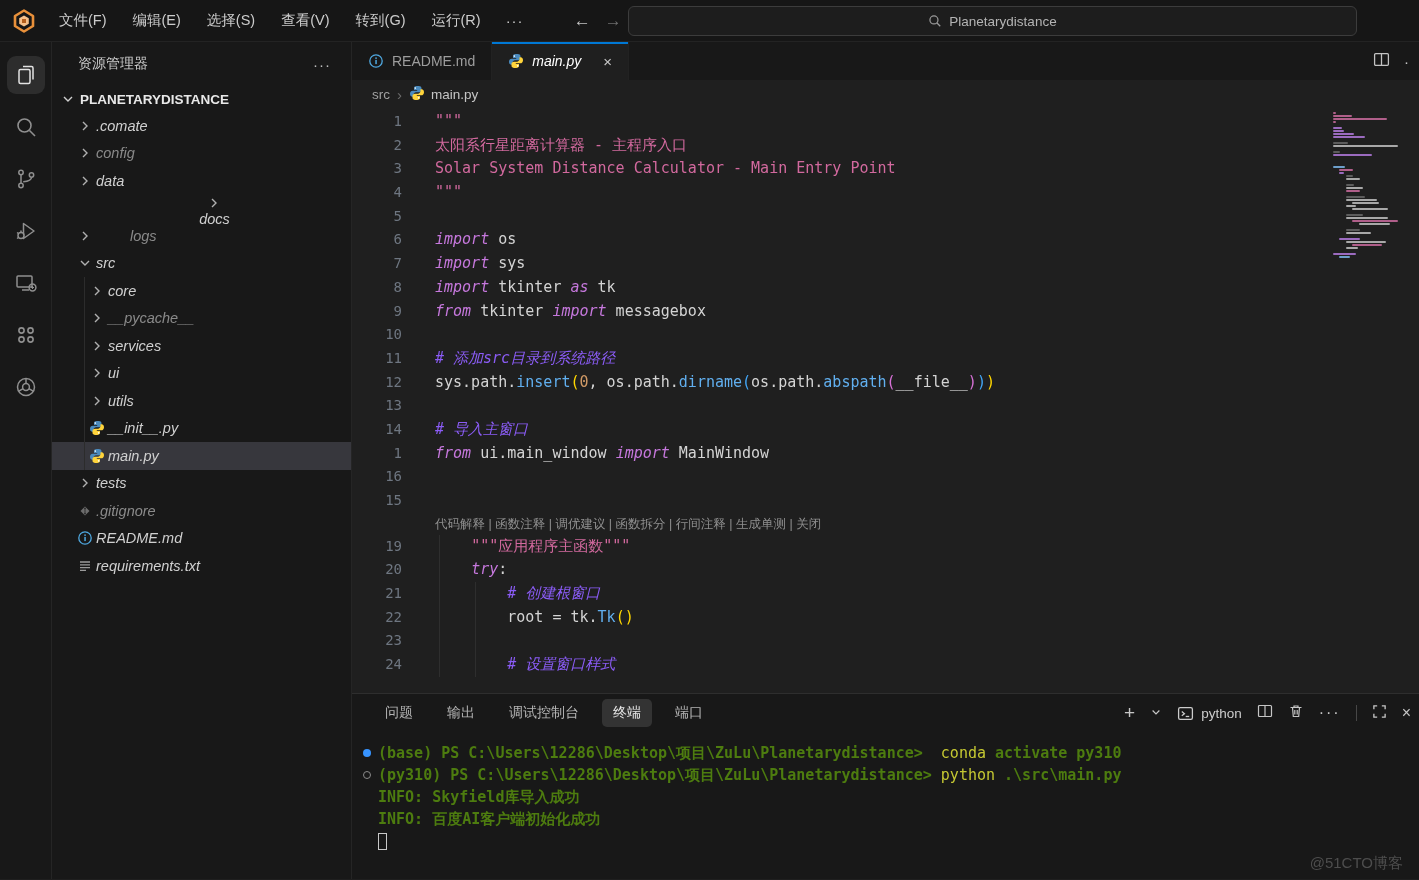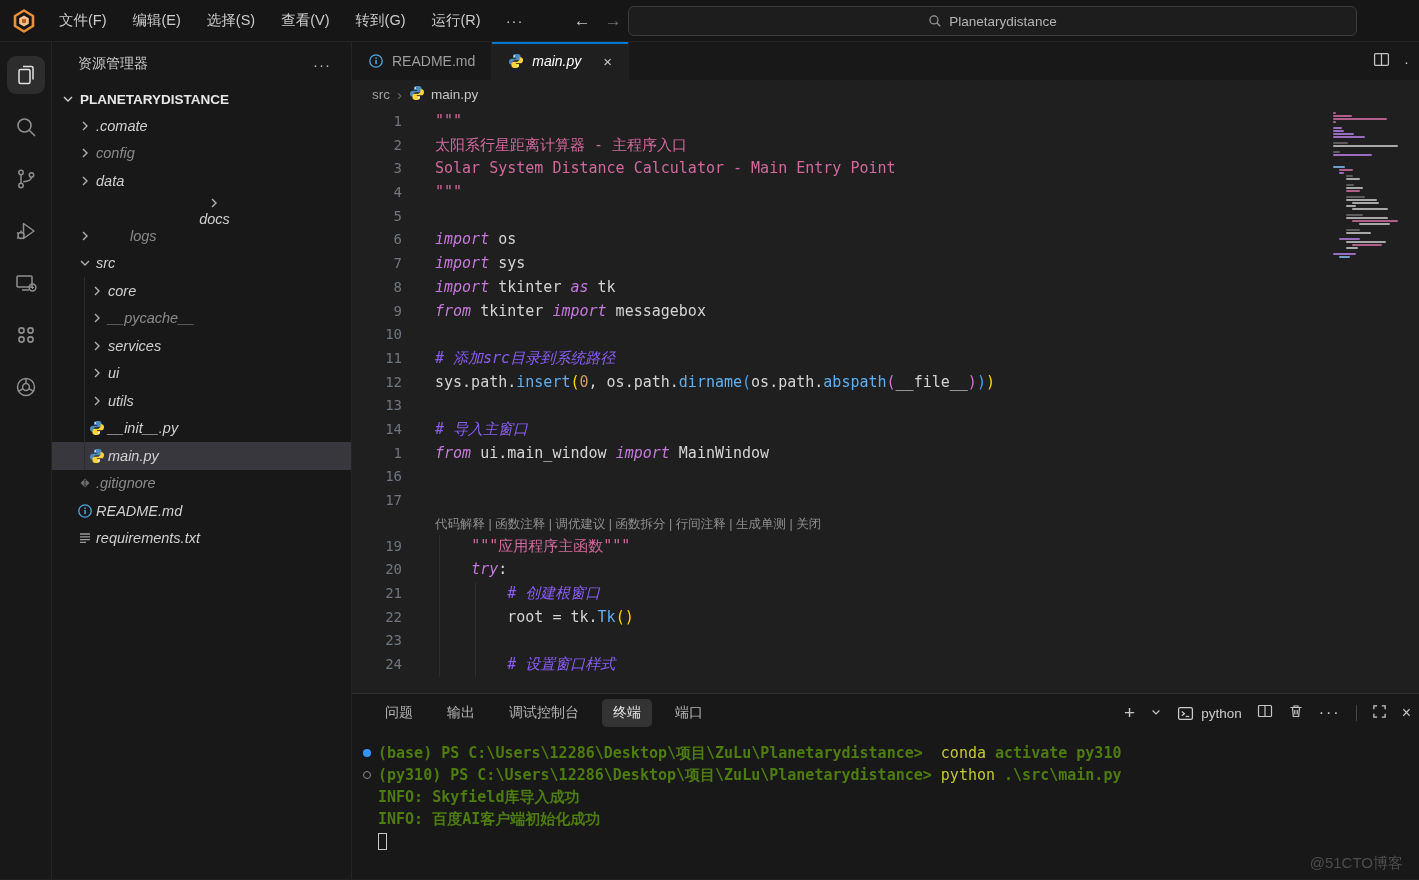--- a/index.html
+++ b/index.html
@@ -326,20 +326,28 @@
           <div class="tree-guide"></div>
           <span class="tw">
             <svg width="16" height="16" viewBox="0 0 16 16">
               <path fill="#4b8bbe" d="M7.9 1C6 1 5 1.9 5 3.2V5h3.2v.7H3.8C2.2 5.7 1 6.8 1 8.8c0 1.5.6 2.7 2 3h1.5V9.9c0-1.4 1.2-2.6 2.6-2.6h3.2c1.2 0 2.2-1 2.2-2.2V3.2C12.5 1.9 11.3 1 9.8 1z"></path>
               <circle fill="#ffffff" cx="6.3" cy="3.1" r=".8"></circle>
               <path fill="#ffd43b" d="M8.1 15c1.9 0 2.9-.9 2.9-2.2V11H7.8v-.7h4.4c1.6 0 2.8-1.1 2.8-3.1 0-1.5-.6-2.7-2-3h-1.5v1.9c0 1.4-1.2 2.6-2.6 2.6H5.7c-1.2 0-2.2 1-2.2 2.2v1.9C3.5 14.1 4.7 15 6.2 15z"></path>
               <circle fill="#ffffff" cx="9.7" cy="12.9" r=".8"></circle>
             </svg>
           </span>
           <span class="lbl">main.py</span>
+        </div>
+        <div class="tree-row" style="padding-left: 24px;">
+          <span class="tw">
+            <svg width="16" height="16" viewBox="0 0 16 16" fill="none" stroke="#b0b0b0" stroke-width="1.4">
+              <path d="M6 4l4 4-4 4"></path>
+            </svg>
+          </span>
+          <span class="lbl">tests</span>
         </div>
         <div class="tree-row dim" style="padding-left: 24px;">
           <span class="tw">
             <svg width="16" height="16" viewBox="0 0 16 16">
               <rect x="4.8" y="4.8" width="6.4" height="6.4" transform="rotate(45 8 8)" fill="#6d6d6d"></rect>
               <circle cx="8" cy="5.6" r="1" fill="#2b2b2b"></circle>
               <circle cx="8" cy="10.4" r="1" fill="#2b2b2b"></circle>
               <path d="M8 6.4v3.2" stroke="#2b2b2b" stroke-width=".9"></path>
             </svg>
           </span>
@@ -426,21 +434,21 @@
           <div class="cline"><span class="ln">7</span><span class="ltxt"><span class="tk-kw">import</span><span class="tk-pl"> sys</span></span></div>
           <div class="cline"><span class="ln">8</span><span class="ltxt"><span class="tk-kw">import</span><span class="tk-pl"> tkinter </span><span class="tk-kw">as</span><span class="tk-pl"> tk</span></span></div>
           <div class="cline"><span class="ln">9</span><span class="ltxt"><span class="tk-kw">from</span><span class="tk-pl"> tkinter </span><span class="tk-kw">import</span><span class="tk-pl"> messagebox</span></span></div>
           <div class="cline"><span class="ln">10</span><span class="ltxt"></span></div>
           <div class="cline"><span class="ln">11</span><span class="ltxt"><span class="tk-cm"># 添加src目录到系统路径</span></span></div>
           <div class="cline"><span class="ln">12</span><span class="ltxt"><span class="tk-pl">sys.path.</span><span class="tk-fn">insert</span><span class="tk-p1">(</span><span class="tk-num">0</span><span class="tk-pl">, os.path.</span><span class="tk-fn">dirname</span><span class="tk-p2">(</span><span class="tk-pl">os.path.</span><span class="tk-fn">abspath</span><span class="tk-p3">(</span><span class="tk-pl">__file__</span><span class="tk-p3">)</span><span class="tk-p2">)</span><span class="tk-p1">)</span></span></div>
           <div class="cline"><span class="ln">13</span><span class="ltxt"></span></div>
           <div class="cline"><span class="ln">14</span><span class="ltxt"><span class="tk-cm"># 导入主窗口</span></span></div>
           <div class="cline"><span class="ln">1</span><span class="ltxt"><span class="tk-kw">from</span><span class="tk-pl"> ui.main_window </span><span class="tk-kw">import</span><span class="tk-pl"> MainWindow</span></span></div>
           <div class="cline"><span class="ln">16</span><span class="ltxt"></span></div>
-          <div class="cline"><span class="ln">17</span><span class="ltxt"></span></div>
+          <div class="cline"><span class="ln">15</span><span class="ltxt"></span></div>
           <div class="lens">代码解释 | 函数注释 | 调优建议 | 函数拆分 | 行间注释 | 生成单测 | 关闭</div>
           <div class="cline"><span class="ln">19</span><span class="ltxt"><i class="iguide" style="left: 37px;"></i><span class="tk-pl">    </span><span class="tk-str">"""应用程序主函数"""</span></span></div>
           <div class="cline"><span class="ln">20</span><span class="ltxt"><i class="iguide" style="left: 37px;"></i><span class="tk-pl">    </span><span class="tk-kw">try</span><span class="tk-pl">:</span></span></div>
           <div class="cline"><span class="ln">21</span><span class="ltxt"><i class="iguide" style="left: 37px;"></i><i class="iguide" style="left: 73px;"></i><span class="tk-pl">        </span><span class="tk-cm"># 创建根窗口</span></span></div>
           <div class="cline"><span class="ln">22</span><span class="ltxt"><i class="iguide" style="left: 37px;"></i><i class="iguide" style="left: 73px;"></i><span class="tk-pl">        root = tk.</span><span class="tk-fn">Tk</span><span class="tk-p1">()</span></span></div>
           <div class="cline"><span class="ln">23</span><span class="ltxt"><i class="iguide" style="left: 37px;"></i><i class="iguide" style="left: 73px;"></i></span></div>
           <div class="cline"><span class="ln">24</span><span class="ltxt"><i class="iguide" style="left: 37px;"></i><i class="iguide" style="left: 73px;"></i><span class="tk-pl">        </span><span class="tk-cm"># 设置窗口样式</span></span></div>
         </div>
       <div class="minimap">
           <div class="mm-bar" style="margin-left: 2px; width: 3.15px; background: rgb(176, 95, 138);"></div>

